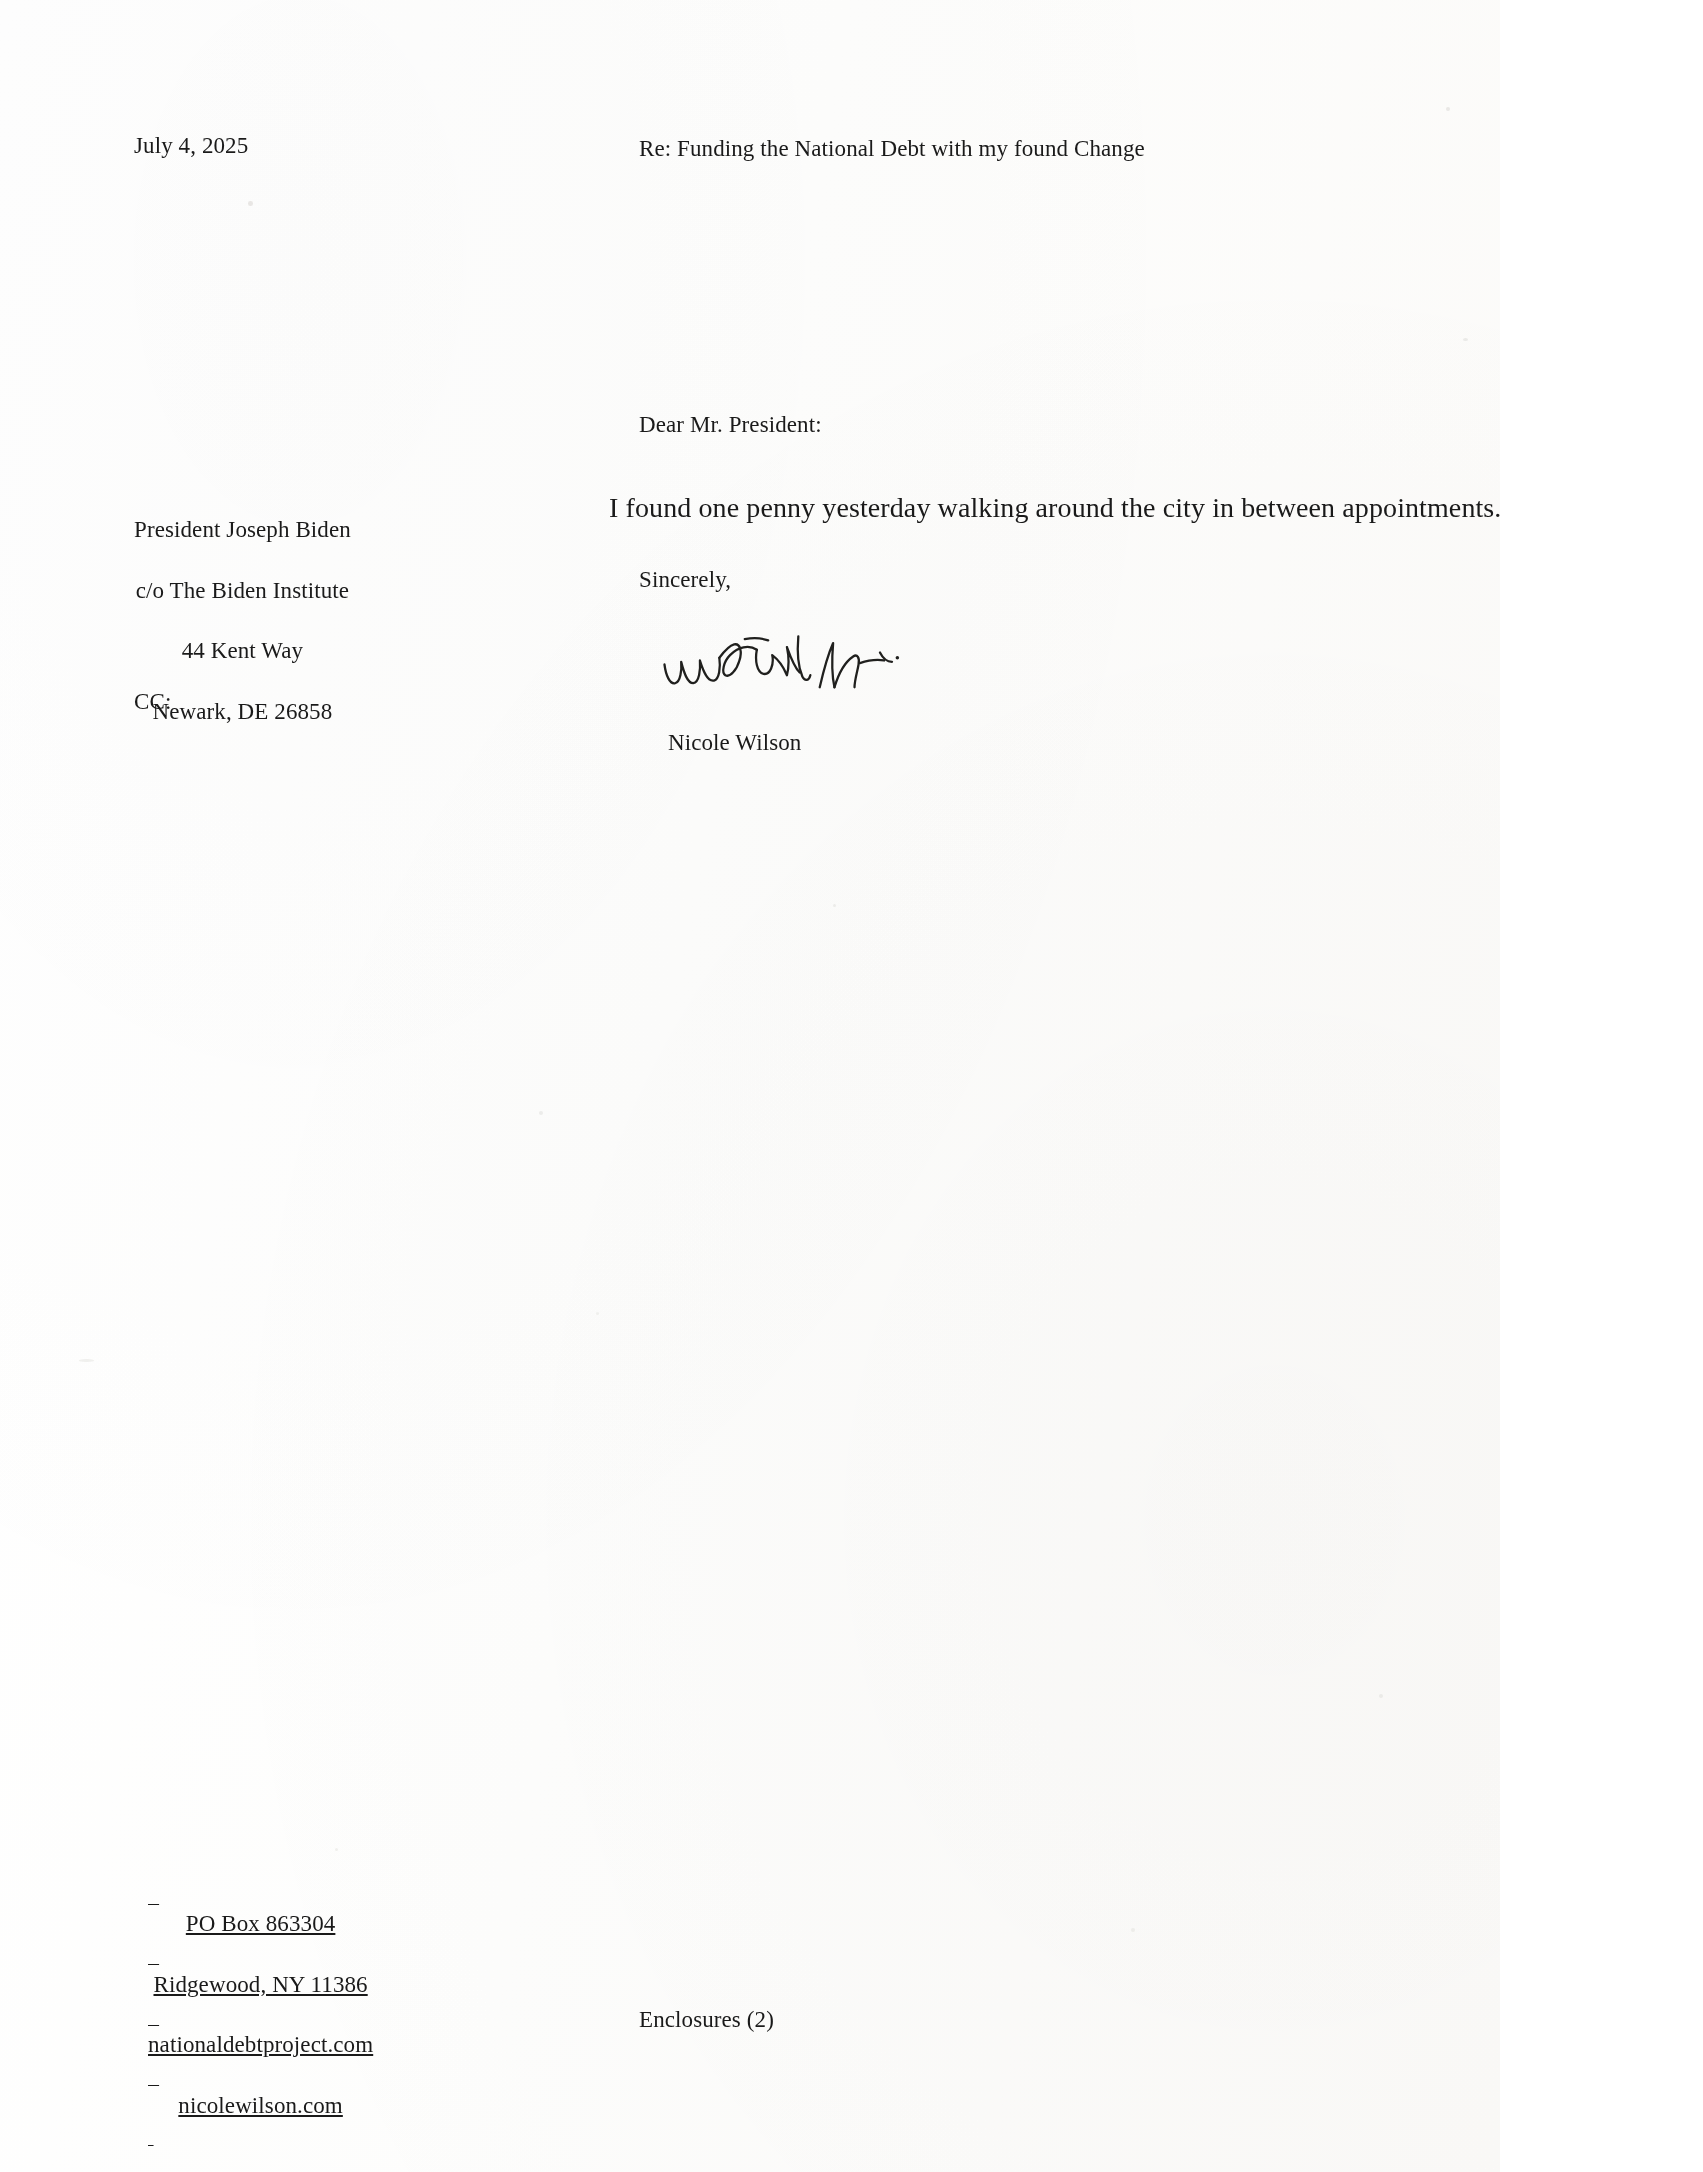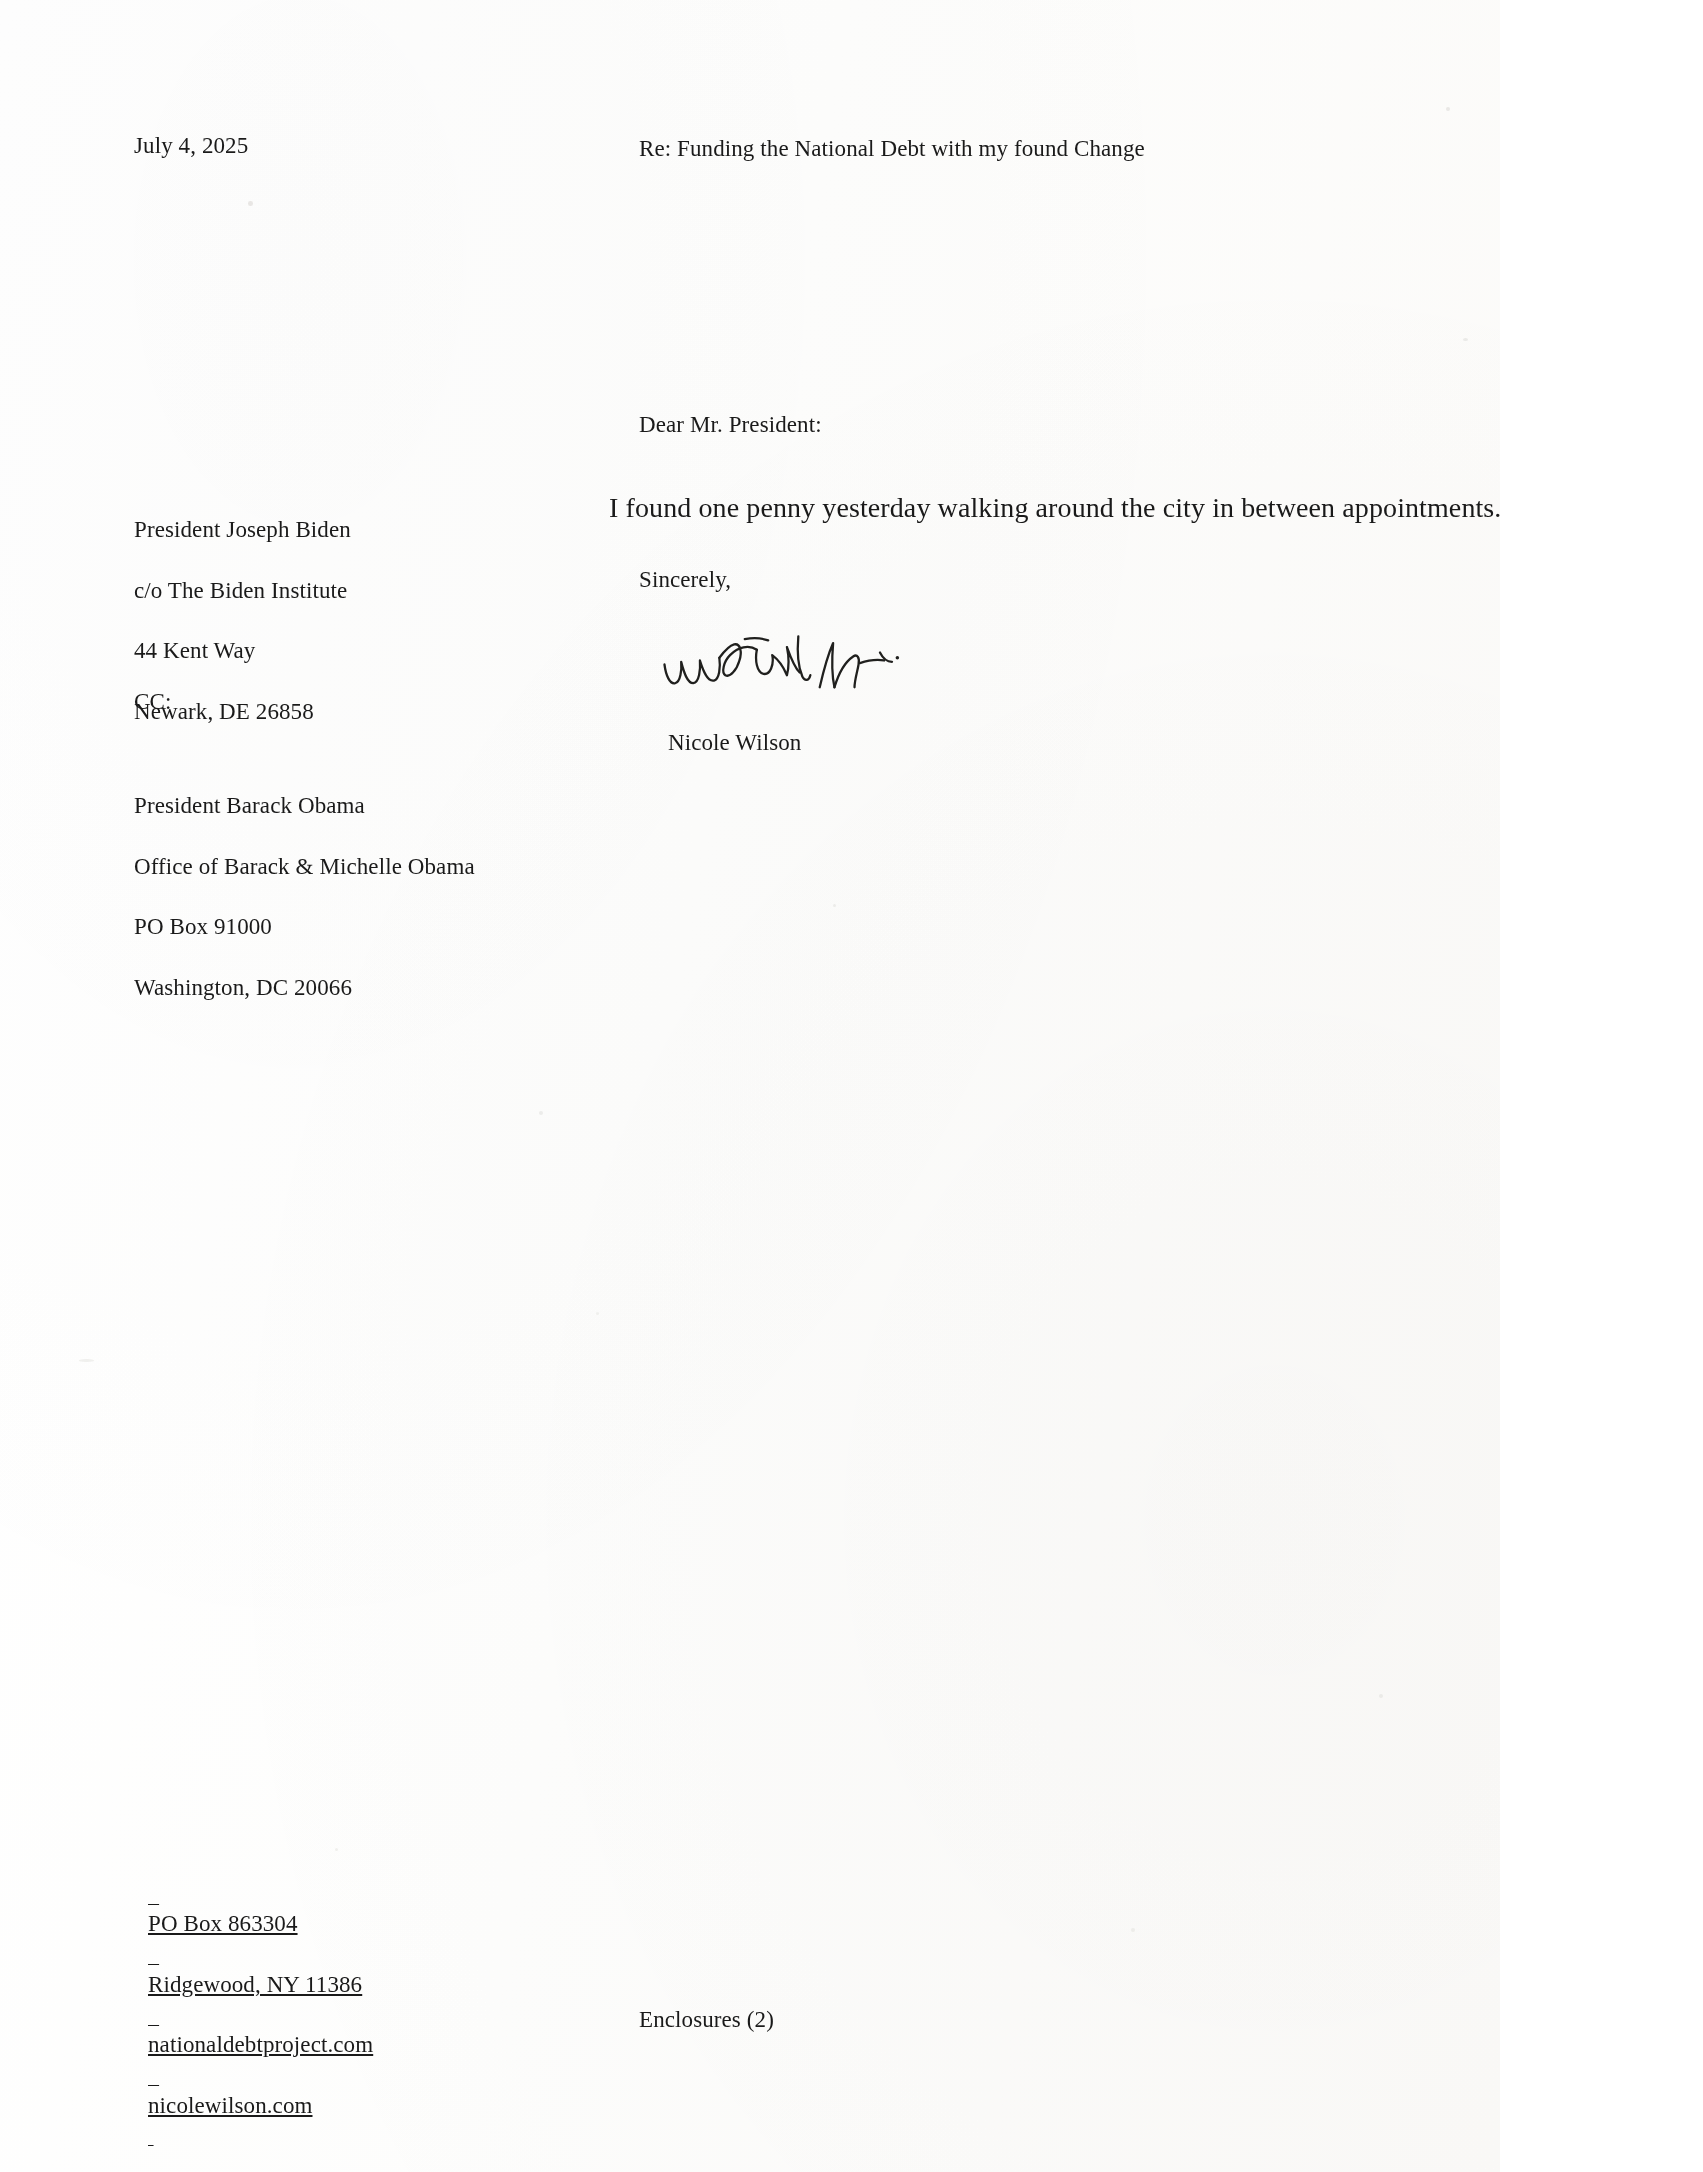--- a/index.html
+++ b/index.html
@@ -92,20 +92,21 @@
   #page-number {
     left: 1553px;
     top: 1960px;
     font-size: 23px;
   }
   .addr-line {
     display: block;
     font-size: 23px;
     line-height: 39px;
     white-space: pre;
+    text-align: center;
   }
   #signature {
     position: absolute;
     left: 659px;
     top: 623px;
     width: 288px;
     height: 87px;
   }
   
   .speck {
@@ -138,26 +139,20 @@
 
   <div id="recipient-block" class="txt">
     <span class="addr-line">President Joseph Biden</span>
     <span class="addr-line">c/o The Biden Institute</span>
     <span class="addr-line">44 Kent Way</span>
     <span class="addr-line">Newark, DE 26858</span>
   </div>
 
   <div class="txt" id="cc-label">CC:</div>
 
-  <div id="cc-block" class="txt">
-    <span class="addr-line">President Barack Obama</span>
-    <span class="addr-line">Office of Barack &amp; Michelle Obama</span>
-    <span class="addr-line">PO Box 91000</span>
-    <span class="addr-line">Washington, DC 20066</span>
-  </div>
 
   <div class="txt" id="salutation">Dear Mr. President:</div>
 
   <div class="txt" id="body-para">I found one penny yesterday walking around the city in between appointments.</div>
 
   <div class="txt" id="closing">Sincerely,</div>
 
   <div id="signature">
     <svg viewBox="0 0 430 130" width="288" height="87" aria-hidden="true">
       <g fill="none" stroke="#20201e" stroke-width="3.4" stroke-linecap="round" stroke-linejoin="round">

